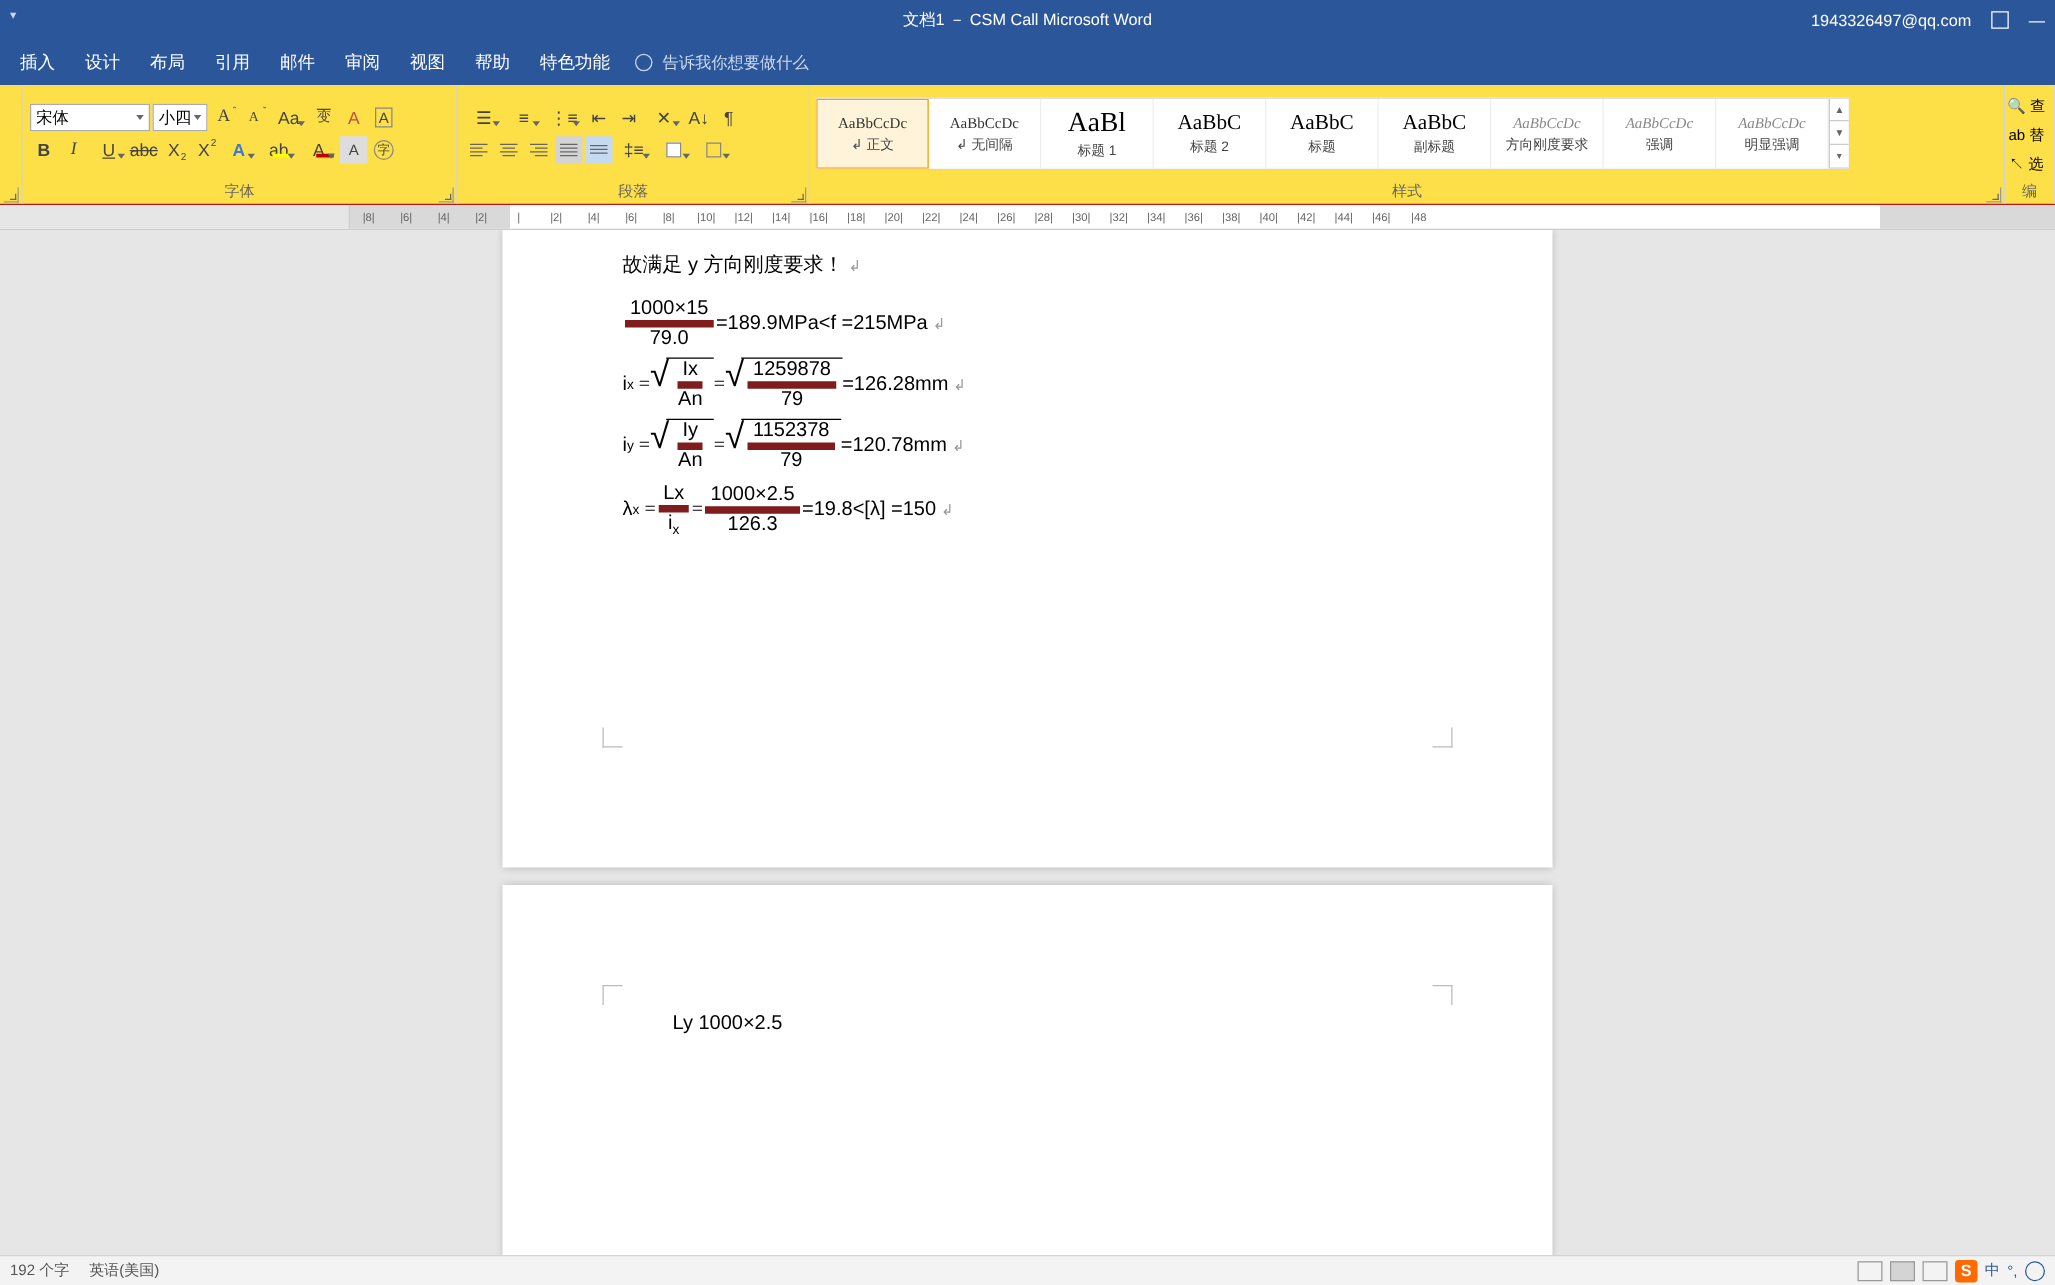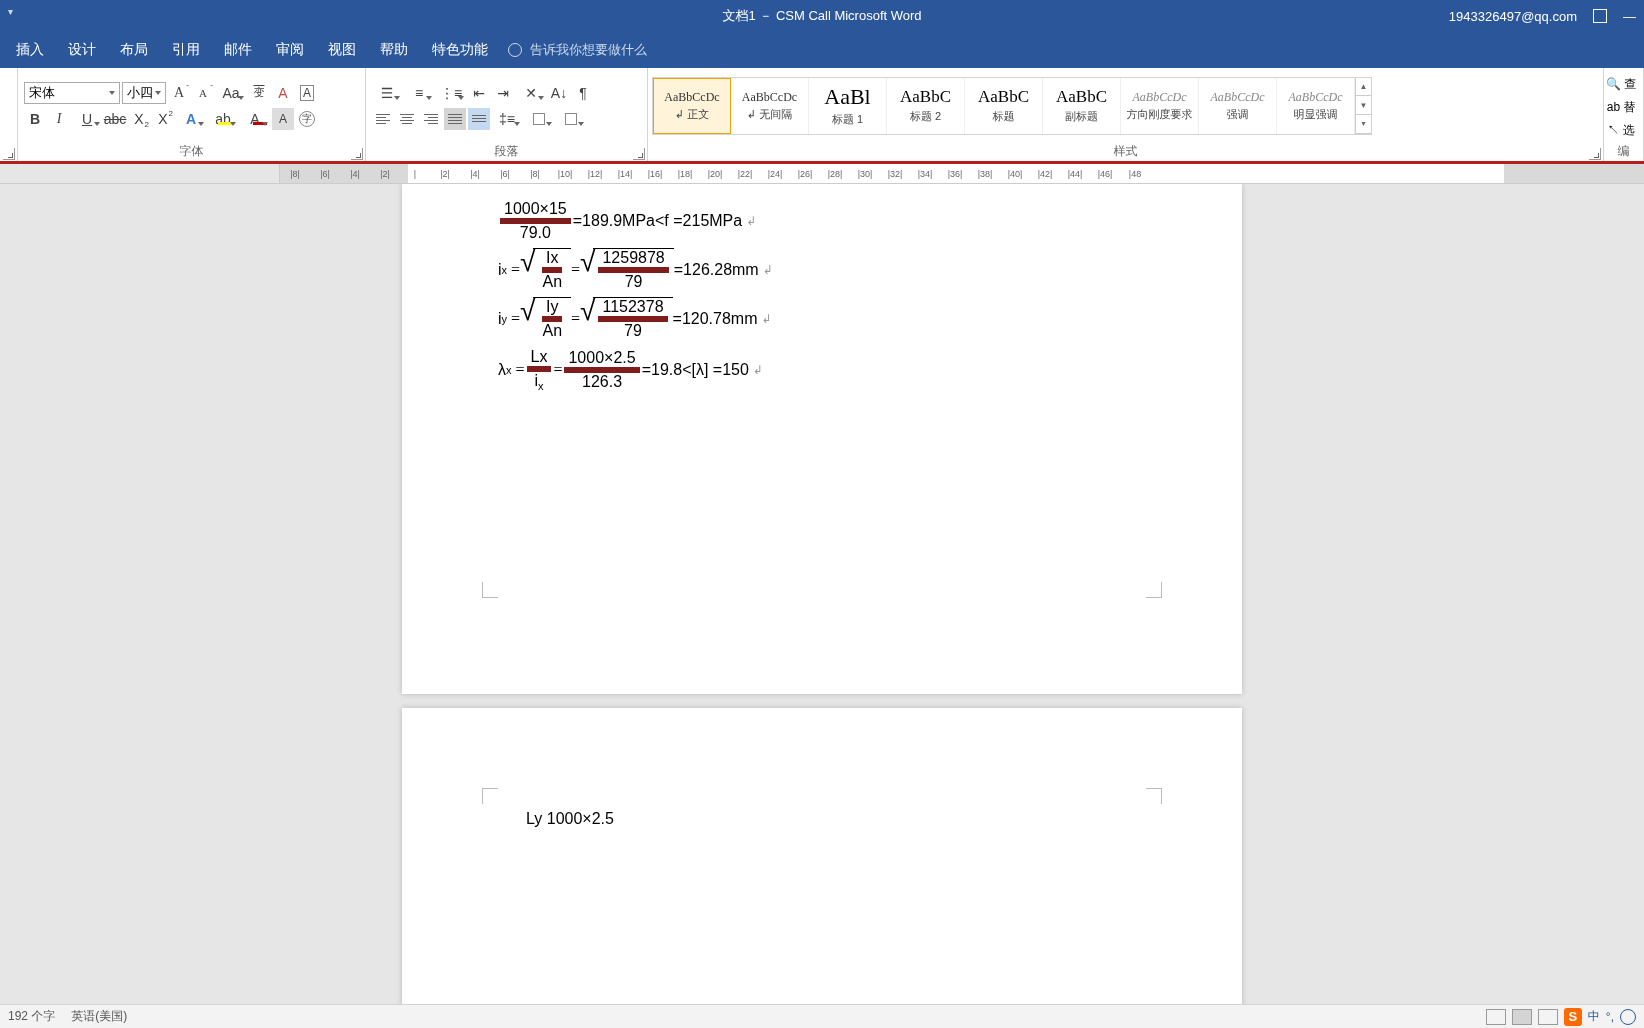--- a/index.html
+++ b/index.html
@@ -12,21 +12,21 @@
 .title-bar .right { position: absolute; right: 8px; display: flex; align-items: center; gap: 16px; }
 .title-bar .icon-sm { width: 14px; height: 14px; border: 1px solid #fff; display: inline-block; }
 
 
 .menu-tabs { height: 36px; background: #2b579a; display: flex; align-items: center; padding-left: 4px; color: #fff; font-size: 14px; }
 .menu-tabs .tab { padding: 0 12px; height: 36px; display: flex; align-items: center; cursor: pointer; }
 .menu-tabs .tell-me { display: flex; align-items: center; margin-left: 8px; color: #cdd9ef; font-size: 13px; }
 .menu-tabs .bulb { width: 14px; height: 14px; border: 1.5px solid #cdd9ef; border-radius: 50%; margin-right: 8px; position: relative; }
 
 
-.ribbon { height: 96px; background: #ffffff; display: flex; border-bottom: 3px solid #b91c1c; }
+.ribbon { height: 96px; background: #fde047; display: flex; border-bottom: 1px solid #b91c1c; }
 .ribbon-group { border-right: 1px solid #d4d4d4; display: flex; flex-direction: column; position: relative; }
 .ribbon-group .content { flex: 1; display: flex; align-items: center; padding: 4px 6px; gap: 4px; }
 .ribbon-group .label { height: 18px; font-size: 12px; color: #666; text-align: center; position: relative; }
 .ribbon-group .dialog-launcher { position: absolute; right: 2px; bottom: 1px; width: 12px; height: 12px; border: 1px solid #999; border-top: none; border-left: none; }
 .ribbon-group .dialog-launcher::after { content: ""; position: absolute; right: 1px; bottom: 1px; width: 4px; height: 4px; border-right: 1px solid #666; border-bottom: 1px solid #666; }
 
 
 .font-group { width: 348px; }
 .font-rows { display: flex; flex-direction: column; gap: 4px; }
 .font-row { display: flex; align-items: center; gap: 2px; }
@@ -49,21 +49,21 @@
 
 .para-group { width: 282px; }
 .para-rows { display: flex; flex-direction: column; gap: 4px; }
 .para-row { display: flex; align-items: center; gap: 2px; }
 .align-lines { display: inline-flex; flex-direction: column; gap: 2px; width: 14px; }
 .align-lines span { height: 1px; background: #666; display: block; }
 
 
 .styles-group { flex: 1; min-width: 200px; }
 .styles-gallery { display: flex; height: 58px; overflow: hidden; border: 1px solid #d4d4d4; background: #fff; }
-.style-item { width: 78px; border-right: 1px solid #eee; display: flex; flex-direction: column; align-items: center; justify-content: center; cursor: pointer; padding: 2px; }
+.style-item { width: 90px; border-right: 1px solid #eee; display: flex; flex-direction: column; align-items: center; justify-content: center; cursor: pointer; padding: 2px; }
 .style-item.selected { border: 1px solid #f2a100; background: #fff3d9; }
 .style-item .preview { font-family: serif; color: #333; }
 .style-item .name { font-size: 11px; color: #444; margin-top: 2px; white-space: nowrap; }
 .gallery-controls { width: 16px; display: flex; flex-direction: column; border-left: 1px solid #ccc; }
 .gallery-controls div { flex: 1; display: flex; align-items: center; justify-content: center; font-size: 8px; color: #666; border-bottom: 1px solid #ccc; cursor: pointer; }
 
 
 .edit-group { width: 40px; }
 .edit-col { display: flex; flex-direction: column; gap: 6px; font-size: 12px; align-items: center; padding-top: 4px; }
 
@@ -357,20 +357,21 @@
         <span class="tick">|42|</span>
         <span class="tick">|44|</span>
         <span class="tick">|46|</span>
         <span class="tick">|48</span>
       </div>
   </div>
 </div>
 
 <div class="doc-area">
   <div class="page page1">
+    <div class="doc-line"><span>故满足 y 方向刚度要求！</span><span class="para-mark">↲</span></div>
 
     <div class="eq">
       <span class="frac">
           <span class="num">1000×15</span>
           <span class="den">79.0</span>
         </span>
       <span>=189.9MPa&lt;f  =215MPa</span>
         <span class="para-mark">↲</span>
     </div>
 
@@ -435,21 +436,21 @@
     </div>
 
 
     <div class="crop bl" style="left:80px;bottom:96px"></div>
     <div class="crop br" style="right:80px;bottom:96px"></div>
   </div>
 
   <div class="page page2">
     <div class="crop tl" style="left:80px;top:80px"></div>
     <div class="crop tr" style="right:80px;top:80px"></div>
-    <div class="eq" style="margin-left:28px">
+    <div class="eq" style="margin-left:40px">
         <span>Ly   1000×2.5</span>
       </div>
   </div>
 </div>
 
 <div class="status-bar">
   <div class="status-left">
     <span>192 个字</span>
     <span>英语(美国)</span>
   </div>

